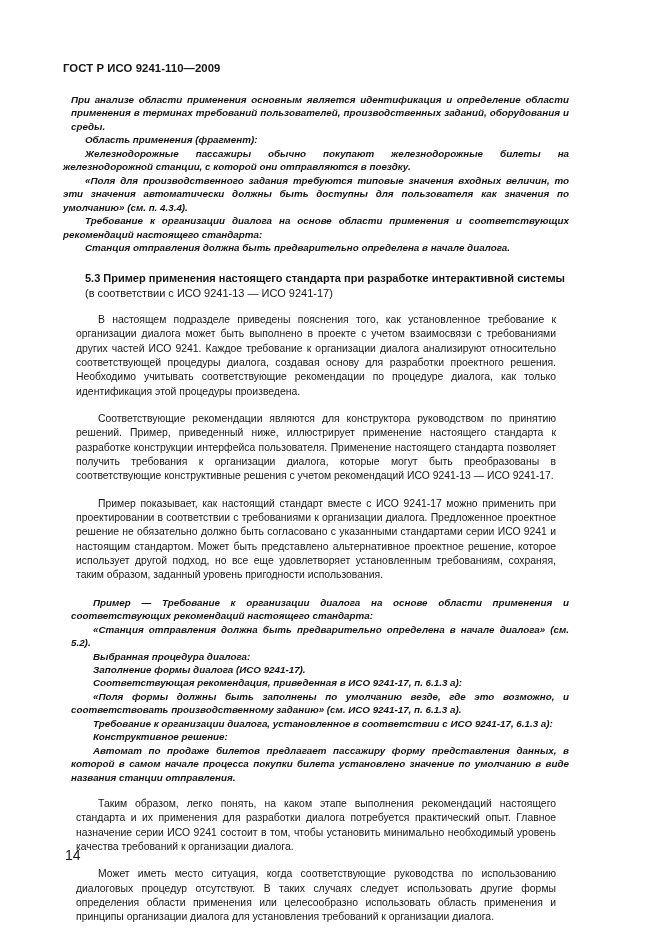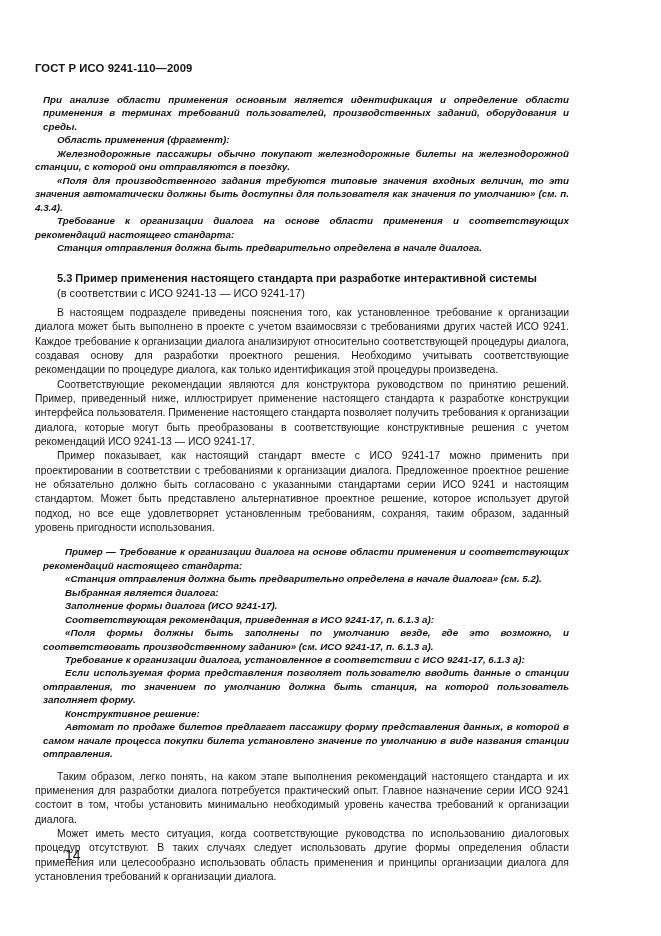--- a/index.html
+++ b/index.html
@@ -3,21 +3,21 @@
 <meta charset="utf-8">
 <style>
   html, body { margin: 0; padding: 0; background: #ffffff; }
 
   .page {
     position: relative;
     width: 632px;
     height: 936px;
     background: #ffffff;
     box-sizing: border-box;
-    padding: 62px 63px 0 35px;
+    padding: 62px 63px 0 63px;
     overflow: hidden;
     font-family: "Liberation Sans", sans-serif;
     color: #151515;
   }
 
   .doc-header {
     font-size: 11.3px;
     font-weight: bold;
     margin: 0 0 19px 0;
     letter-spacing: 0.1px;
@@ -46,21 +46,21 @@
     display: block;
   }
   .sec-heading .h-normal {
     font-size: 11px;
     font-weight: normal;
     line-height: 14.2px;
     display: block;
   }
 
   .body-text p {
-    margin: 0;
+    margin: 13px;
     font-size: 10.4px;
     line-height: 14.35px;
     text-align: justify;
     text-indent: 22px;
   }
 
   .example { margin: 10px 0 9px 8px; }
 
   .page-number {
     position: absolute;
@@ -93,26 +93,25 @@
 
   <div class="body-text">
     <p>В настоящем подразделе приведены пояснения того, как установленное требование к организации диалога может быть выполнено в проекте с учетом взаимосвязи с требованиями других частей ИСО 9241. Каждое требование к организации диалога анализируют относительно соответствующей процедуры диалога, создавая основу для разработки проектного решения. Необходимо учитывать соответствующие рекомендации по процедуре диалога, как только идентификация этой процедуры произведена.</p>
     <p>Соответствующие рекомендации являются для конструктора руководством по принятию решений. Пример, приведенный ниже, иллюстрирует применение настоящего стандарта к разработке конструкции интерфейса пользователя. Применение настоящего стандарта позволяет получить требования к организации диалога, которые могут быть преобразованы в соответствующие конструктивные решения с учетом рекомендаций ИСО 9241-13 — ИСО 9241-17.</p>
     <p>Пример показывает, как настоящий стандарт вместе с ИСО 9241-17 можно применить при проектировании в соответствии с требованиями к организации диалога. Предложенное проектное решение не обязательно должно быть согласовано с указанными стандартами серии ИСО 9241 и настоящим стандартом. Может быть представлено альтернативное проектное решение, которое использует другой подход, но все еще удовлетворяет установленным требованиям, сохраняя, таким образом, заданный уровень пригодности использования.</p>
   </div>
 
   <div class="example">
     <p>Пример — Требование к организации диалога на основе области применения и соответствующих рекомендаций настоящего стандарта:</p>
     <p>«Станция отправления должна быть предварительно определена в начале диалога» (см. 5.2).</p>
-    <p>Выбранная является диалога:</p>
+    <p>Выбранная процедура диалога:</p>
     <p>Заполнение формы диалога (ИСО 9241-17).</p>
     <p>Соответствующая рекомендация, приведенная в ИСО 9241-17, п. 6.1.3 а):</p>
     <p>«Поля формы должны быть заполнены по умолчанию везде, где это возможно, и соответствовать производственному заданию» (см. ИСО 9241-17, п. 6.1.3 а).</p>
     <p>Требование к организации диалога, установленное в соответствии с ИСО 9241-17, 6.1.3 а):</p>
-    <p>Если используемая форма представления позволяет пользователю вводить данные о станции отправления, то значением по умолчанию должна быть станция, на которой пользователь заполняет форму.</p>
     <p>Конструктивное решение:</p>
     <p>Автомат по продаже билетов предлагает пассажиру форму представления данных, в которой в самом начале процесса покупки билета установлено значение по умолчанию в виде названия станции отправления.</p>
   </div>
 
   <div class="body-text">
     <p>Таким образом, легко понять, на каком этапе выполнения рекомендаций настоящего стандарта и их применения для разработки диалога потребуется практический опыт. Главное назначение серии ИСО 9241 состоит в том, чтобы установить минимально необходимый уровень качества требований к организации диалога.</p>
     <p>Может иметь место ситуация, когда соответствующие руководства по использованию диалоговых процедур отсутствуют. В таких случаях следует использовать другие формы определения области применения или целесообразно использовать область применения и принципы организации диалога для установления требований к организации диалога.</p>
   </div>
 
   <div class="page-number">14</div>

